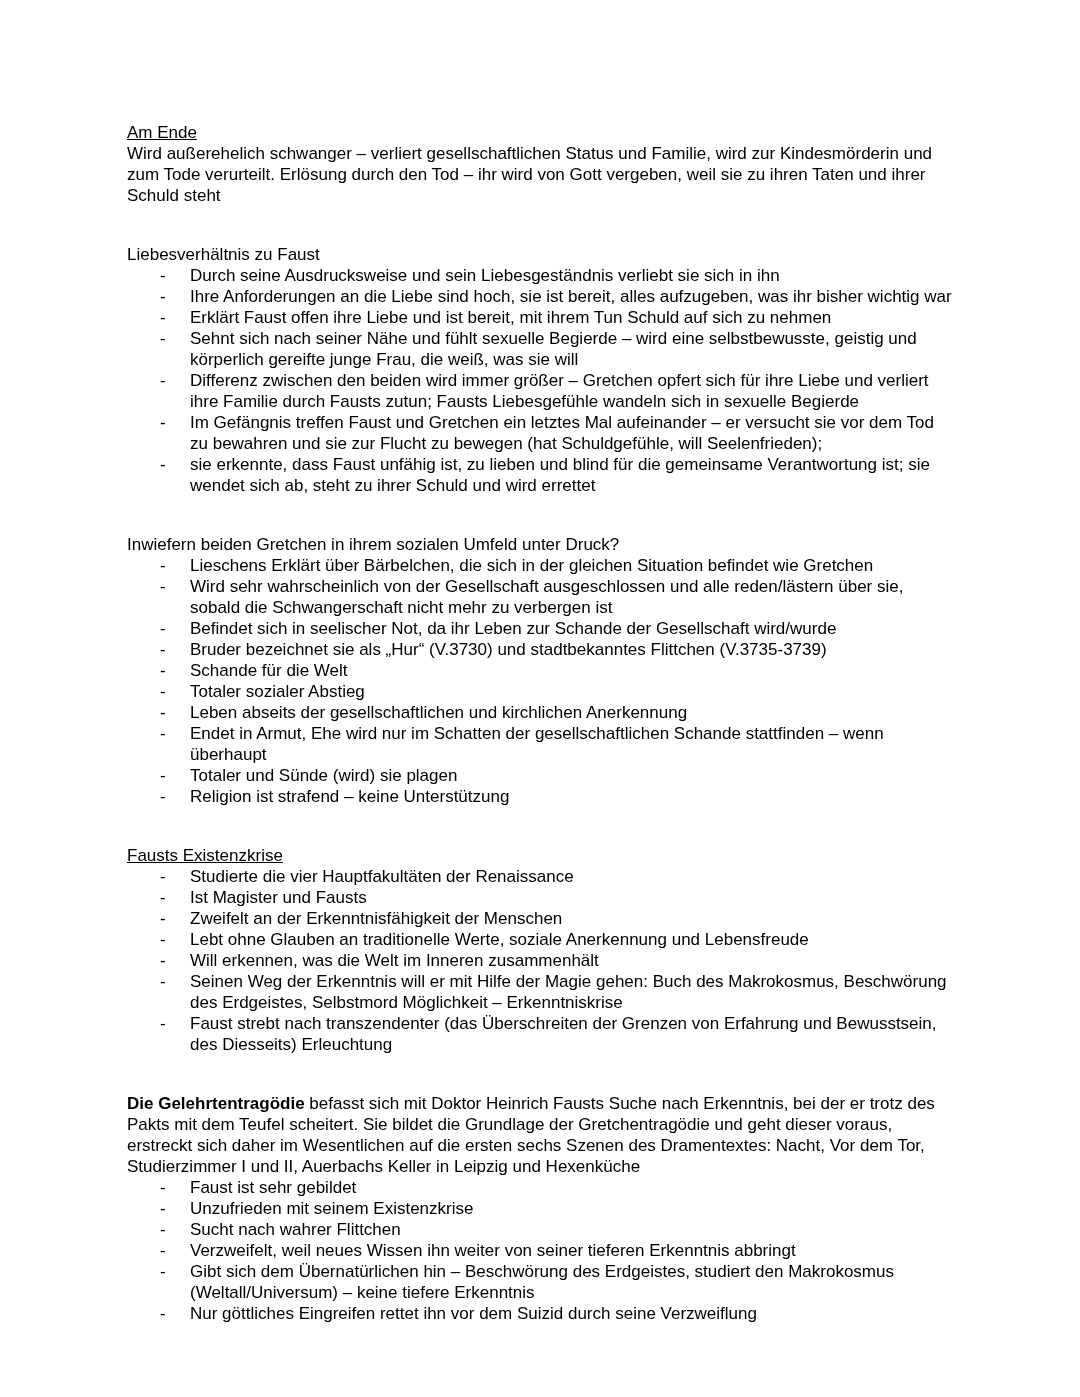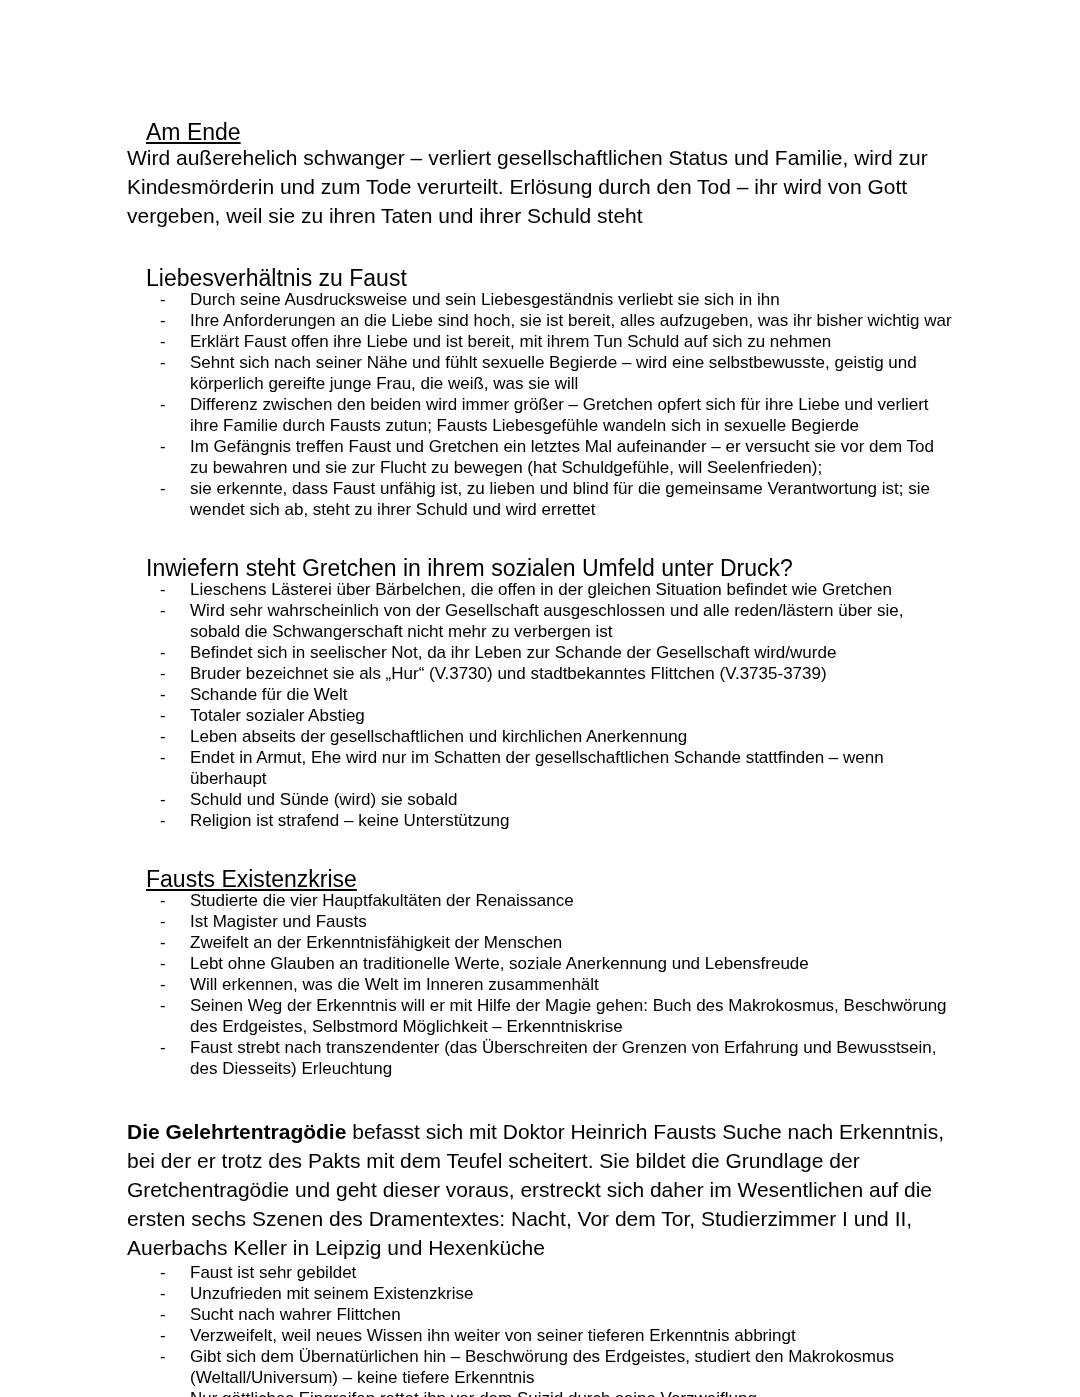--- a/index.html
+++ b/index.html
@@ -17,30 +17,29 @@
       padding: 122px 127px 0 127px;
       background: #ffffff;
     }
     .doc {
       font-size: 17px;
       line-height: 21px;
     }
     section.section { margin-top: 38px; }
     section.section:first-child { margin-top: 0; }
     h2.section-heading {
-      font-size: 23px;
+      font-size: 17px;
       line-height: 21px;
       font-weight: normal;
       display: block;
-      margin-left: 19px;
     }
     h2.section-heading.bold { font-weight: normal; }
     h2.section-heading.underline { text-decoration: underline; }
     h2.section-heading.bold-underline { font-weight: normal; text-decoration: underline; }
-    p.para { font-size: 21px; line-height: 29px; }
+    p.para { font-size: 17px; line-height: 21px; }
     p.para strong { font-weight: bold; }
     ul.bullet-list { list-style: none; }
     ul.bullet-list li {
       display: flex;
       padding-left: 33px;
     }
     ul.bullet-list .marker {
       flex: 0 0 30px;
       width: 30px;
     }
@@ -85,25 +84,25 @@
             <span class="marker">-</span>
             <span class="btext">Im Gefängnis treffen Faust und Gretchen ein letztes Mal aufeinander – er versucht sie vor dem Tod zu bewahren und sie zur Flucht zu bewegen (hat Schuldgefühle, will Seelenfrieden);</span>
           </li>
           <li>
             <span class="marker">-</span>
             <span class="btext">sie erkennte, dass Faust unfähig ist, zu lieben und blind für die gemeinsame Verantwortung ist; sie wendet sich ab, steht zu ihrer Schuld und wird errettet</span>
           </li>
         </ul>
       </section>
       <section class="section">
-        <h2 class="section-heading bold">Inwiefern steht Gretchen in ihrem sozialen Umfeld unter Druck?</h2>
-        <ul class="bullet-list">
-          <li>
-            <span class="marker">-</span>
-            <span class="btext">Lieschens Lästerei über Bärbelchen, die offen in der gleichen Situation befindet wie Gretchen</span>
+        <h2 class="section-heading bold">Inwiefern beiden Gretchen in ihrem sozialen Umfeld unter Druck?</h2>
+        <ul class="bullet-list">
+          <li>
+            <span class="marker">-</span>
+            <span class="btext">Lieschens Erklärt über Bärbelchen, die sich in der gleichen Situation befindet wie Gretchen</span>
           </li>
           <li>
             <span class="marker">-</span>
             <span class="btext">Wird sehr wahrscheinlich von der Gesellschaft ausgeschlossen und alle reden/lästern über sie, sobald die Schwangerschaft nicht mehr zu verbergen ist</span>
           </li>
           <li>
             <span class="marker">-</span>
             <span class="btext">Befindet sich in seelischer Not, da ihr Leben zur Schande der Gesellschaft wird/wurde</span>
           </li>
           <li>
@@ -121,21 +120,21 @@
           <li>
             <span class="marker">-</span>
             <span class="btext">Leben abseits der gesellschaftlichen und kirchlichen Anerkennung</span>
           </li>
           <li>
             <span class="marker">-</span>
             <span class="btext">Endet in Armut, Ehe wird nur im Schatten der gesellschaftlichen Schande stattfinden – wenn überhaupt</span>
           </li>
           <li>
             <span class="marker">-</span>
-            <span class="btext">Schuld und Sünde (wird) sie sobald</span>
+            <span class="btext">Totaler und Sünde (wird) sie plagen</span>
           </li>
           <li>
             <span class="marker">-</span>
             <span class="btext">Religion ist strafend – keine Unterstützung</span>
           </li>
         </ul>
       </section>
       <section class="section">
         <h2 class="section-heading bold-underline">Fausts Existenzkrise</h2>
         <ul class="bullet-list">

